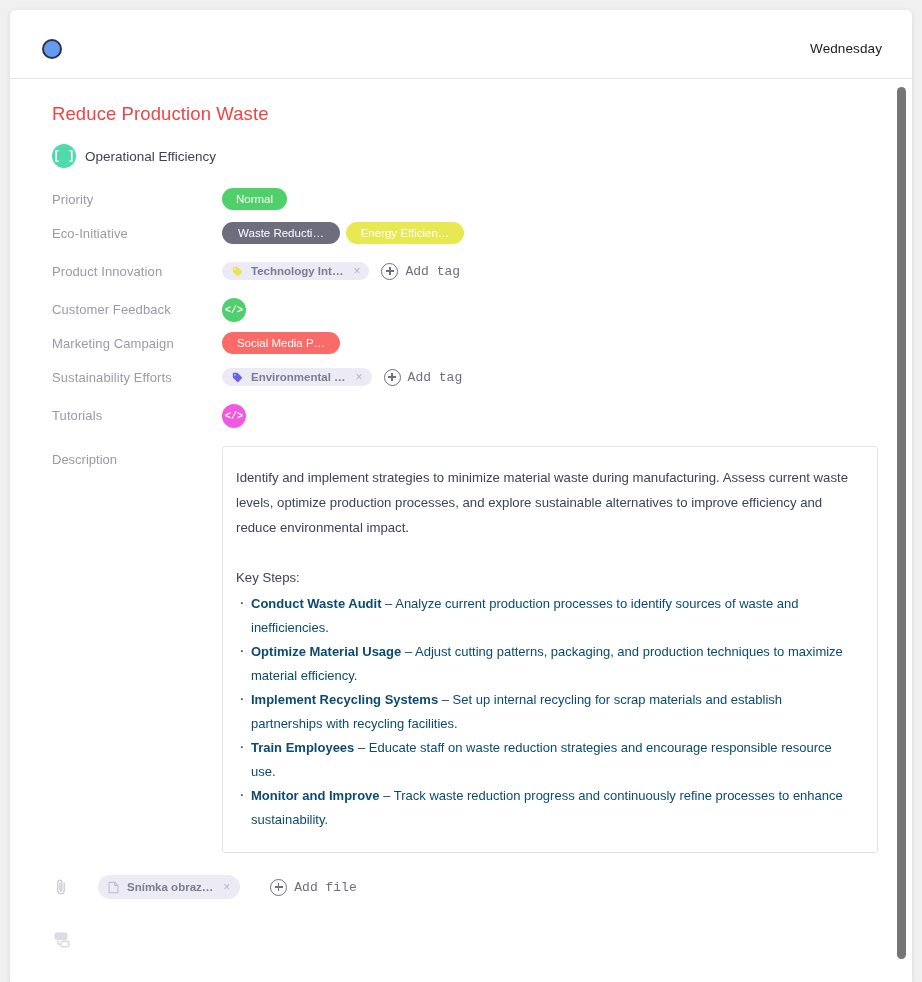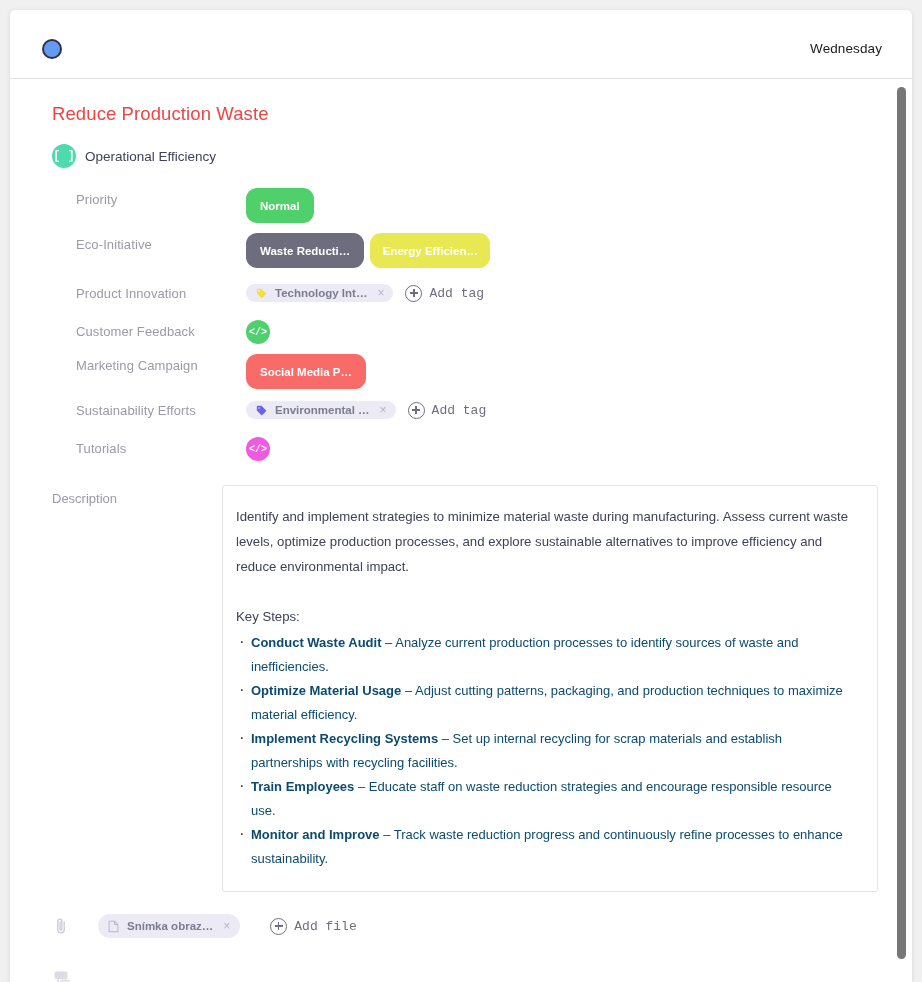--- a/index.html
+++ b/index.html
@@ -61,34 +61,34 @@
   .proj-icon {
     width: 24px; height: 24px; border-radius: 50%;
     background: #4ddbab; display: flex; align-items: center; justify-content: center;
     color: #fff; font-size: 12px; font-weight: 700;
     font-family: "Liberation Mono", monospace; line-height: 1;
   }
   .proj-name { font-size: 13.5px; color: #3e4257; }
 
   
   .fields { margin-top: 4px; }
-  .frow { display: flex; align-items: flex-start; min-height: 24px; margin-bottom: 10px; margin-left: 24px; }
+  .frow { display: flex; align-items: flex-start; min-height: 24px; margin-bottom: 10px; }
   .flabel {
     width: 170px; flex: 0 0 170px;
     font-size: 13px; color: #9a9aa8; padding-top: 4px;
     letter-spacing: .1px;
   }
   .fvalue { flex: 1; display: flex; align-items: center; flex-wrap: wrap; gap: 12px; min-height: 22px; }
   .fvalue.col { flex-direction: row; align-items: flex-start; gap: 6px; }
 
   
   .pill {
     display: inline-flex; align-items: center; justify-content: center;
-    height: 35px; padding: 0 14px; border-radius: 11px;
-    font-size: 11.5px; font-weight: 700; color: #fff;
+    height: 22px; padding: 0 14px; border-radius: 11px;
+    font-size: 11.5px; font-weight: 400; color: #fff;
     white-space: nowrap; max-width: 120px; overflow: hidden;
   }
   .pill.w-wide { min-width: 118px; }
 
   
   .chip {
     display: inline-flex; align-items: center; gap: 8px;
     height: 18px; padding: 0 9px 0 10px; border-radius: 12px;
     background: #eceaf5; font-size: 11.5px; font-weight: 700; color: #7c7c90;
     max-width: 160px;
@@ -111,21 +111,21 @@
 
   
   .code-circle {
     width: 24px; height: 24px; border-radius: 50%;
     display: flex; align-items: center; justify-content: center;
     color: #fff; font-size: 10px; font-weight: 700;
     font-family: "Liberation Mono", monospace;
   }
 
   
-  .desc-row { display: flex; align-items: flex-start; margin-top: 24px; }
+  .desc-row { display: flex; align-items: flex-start; margin-top: 18px; }
   .desc-label { width: 170px; flex: 0 0 170px; font-size: 13px; color: #9a9aa8; padding-top: 6px; }
   .desc-box {
     flex: 1; border: 1px solid #e4e4e8; border-radius: 3px;
     padding: 18px 20px 20px 13px; background: #fff;
   }
   .desc-p { font-size: 13.2px; line-height: 25px; color: #3e4257; }
   .desc-gap { height: 25px; }
   .desc-h { font-size: 13.2px; line-height: 25px; color: #3e4257; margin-bottom: 2px; }
   .steps { list-style: none; }
   .steps li {

